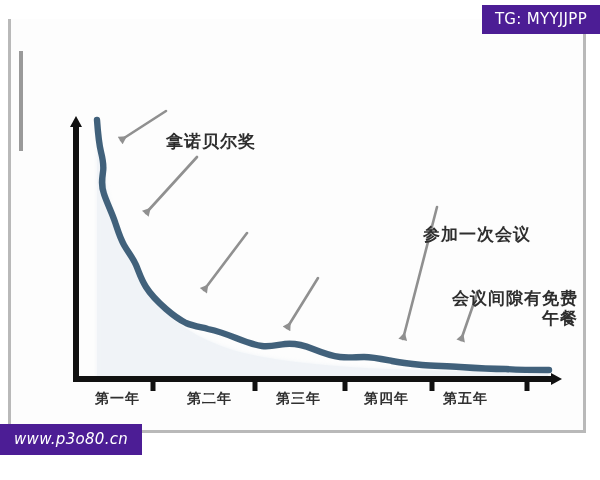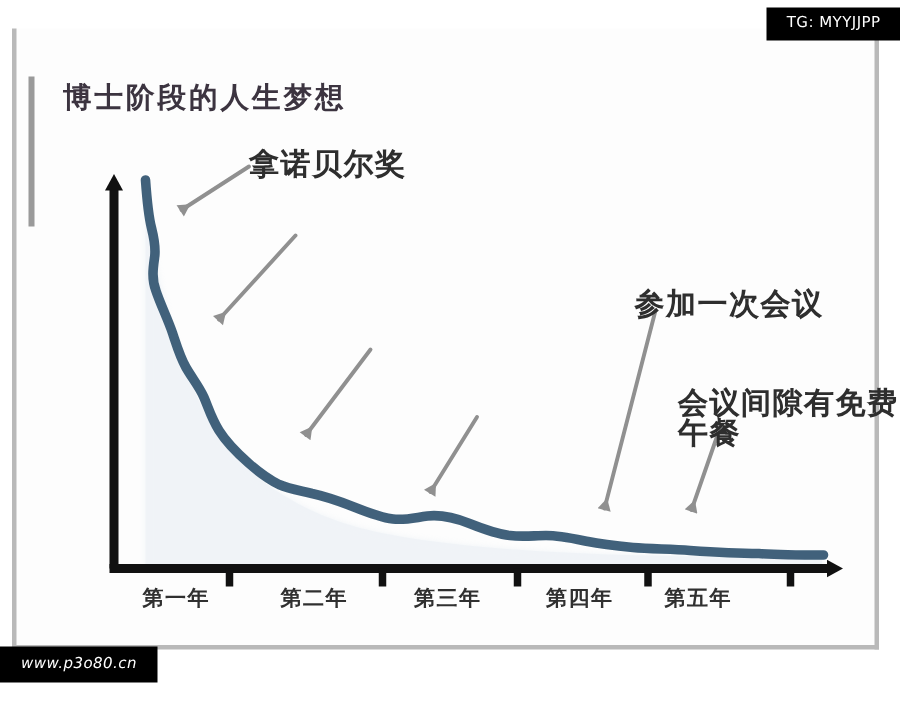--- a/index.html
+++ b/index.html
@@ -43,42 +43,44 @@
   }
   #chart-title {
     left: 42px;
     top: 52px;
     font-size: 19px;
     font-weight: 700;
     color: #3c3440;
     letter-spacing: 2px;
   }
   .annotation-label {
-    font-size: 20px;
+    font-size: 17px;
     font-weight: 700;
     color: #2e2e2e;
     line-height: 20px;
+    margin-top: 32px;
   }
   .axis-tick-label {
     font-size: 14px;
     font-weight: 700;
     color: #303030;
     letter-spacing: 1px;
   }
   .two-line {
     white-space: pre-line;
-    text-align: left;
+    text-align: right;
+    font-family: Liberation Mono, monospace;
   }
   
   .badge {
     position: absolute;
-    background: #000000;
+    background: #4c1d95;
     color: #ffffff;
     font-family: "DejaVu Sans", "Liberation Sans", sans-serif;
-    font-size: 10px;
+    font-size: 15px;
     letter-spacing: 0.3px;
     display: flex;
     align-items: center;
     justify-content: center;
   }
   #tg-badge {
     right: 0px;
     top: 5px;
     padding: 5px 13px 6px 13px;
   }
@@ -163,21 +165,20 @@
       <line x1="197" y1="157" x2="146" y2="213" marker-end="url(#anno-arrow)"></line>
       <line x1="247" y1="233" x2="204" y2="290" marker-end="url(#anno-arrow)"></line>
       <line x1="318" y1="278" x2="287" y2="328" marker-end="url(#anno-arrow)"></line>
       <line x1="437" y1="207" x2="403" y2="339" marker-end="url(#anno-arrow)"></line>
       <line x1="478" y1="291" x2="461" y2="340" marker-end="url(#anno-arrow)"></line>
     </g>
 
     <rect x="19" y="51" width="4" height="100" fill="#9a9a9a"></rect>
   </svg>
 
-  <div id="chart-title" class="cn-text">博士阶段的人生梦想</div>
 
   <div class="cn-text annotation-label" style="left:166px; top:99px;">拿诺贝尔奖</div>
 
 
 
 
   <div class="cn-text annotation-label" style="left:423px; top:192px;">参加一次会议</div>
 
   <div class="cn-text annotation-label two-line" style="left:452px; top:258px;">会议间隙有免费
 午餐</div>

